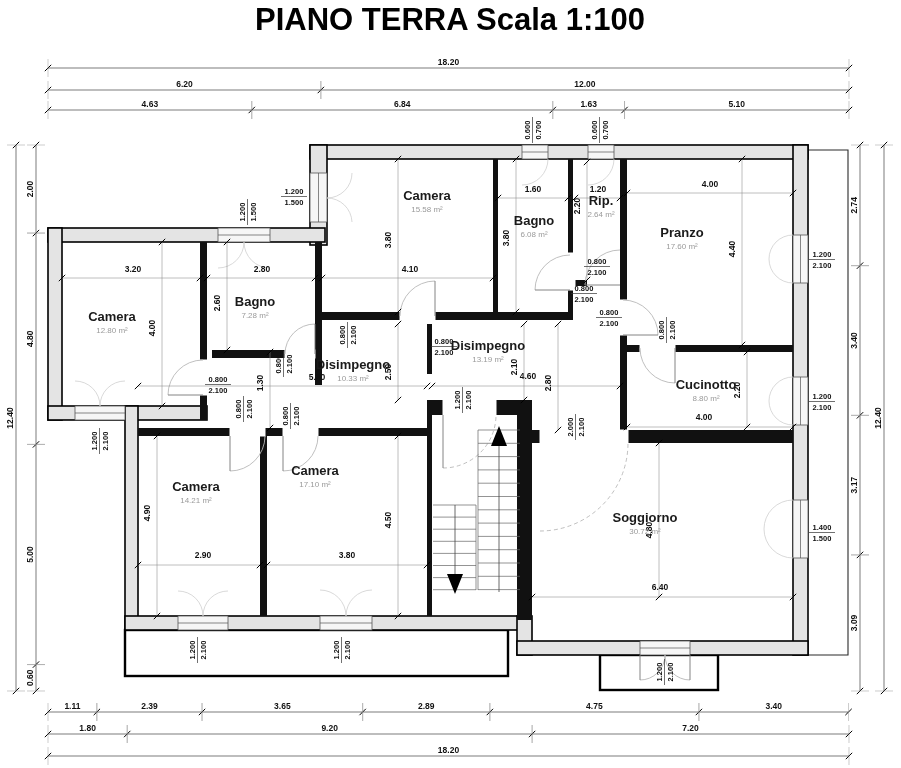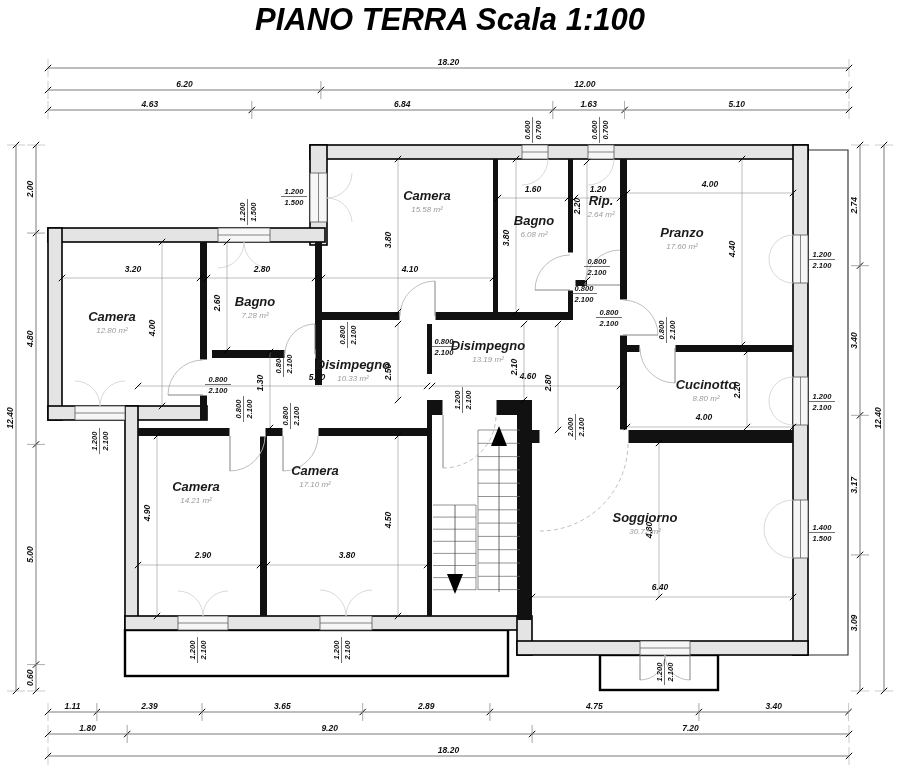--- a/index.html
+++ b/index.html
@@ -1,17 +1,17 @@
 <!DOCTYPE html>
 <html><head>
 <meta charset="utf-8">
 <style>
   html,body{margin:0;padding:0;background:#ffffff;}
   .page{width:901px;height:768px;position:relative;background:#fff;overflow:hidden;
-        font-family:"Liberation Sans", sans-serif;font-style:italic;}
+        font-family:"Liberation Sans", sans-serif;}
   svg text{font-family:"Liberation Sans", sans-serif;}
   .title-svg{font-weight:bold;font-size:31px;}
   .room-name{font-weight:bold;font-size:13px;fill:#1a1a1a;}
   .room-area{font-size:8px;fill:#9a9a9a;}
   .dim-label{font-weight:bold;font-size:8.5px;fill:#111;}
   .frac-label{font-weight:bold;font-size:7.5px;fill:#111;}
 </style>
 </head>
 <body>
 

